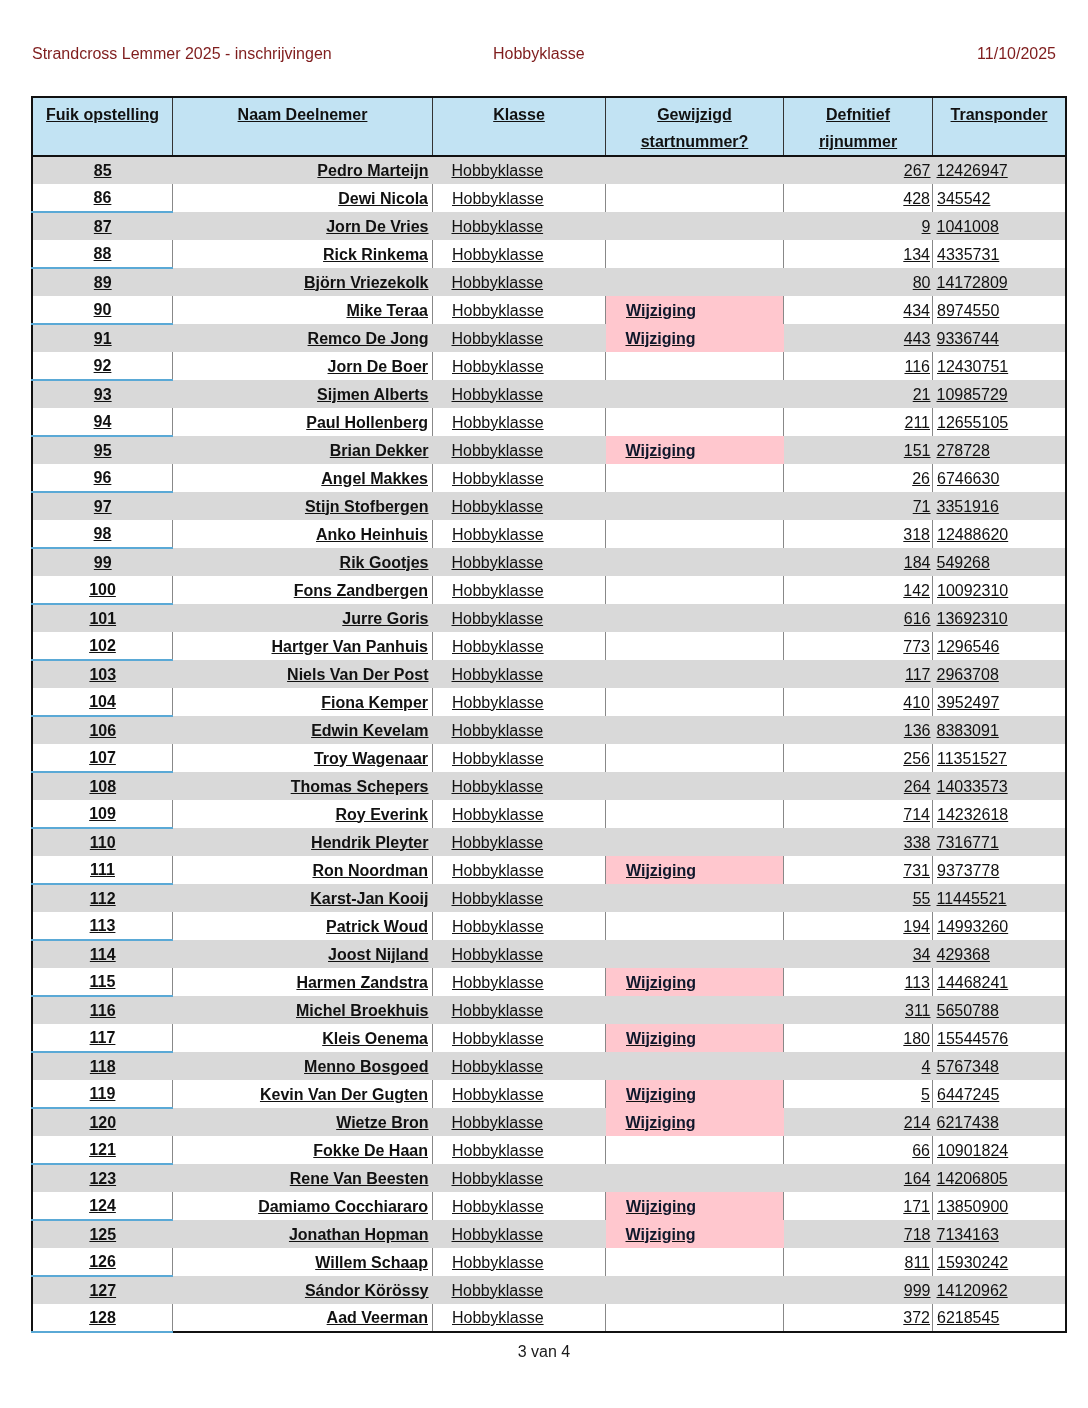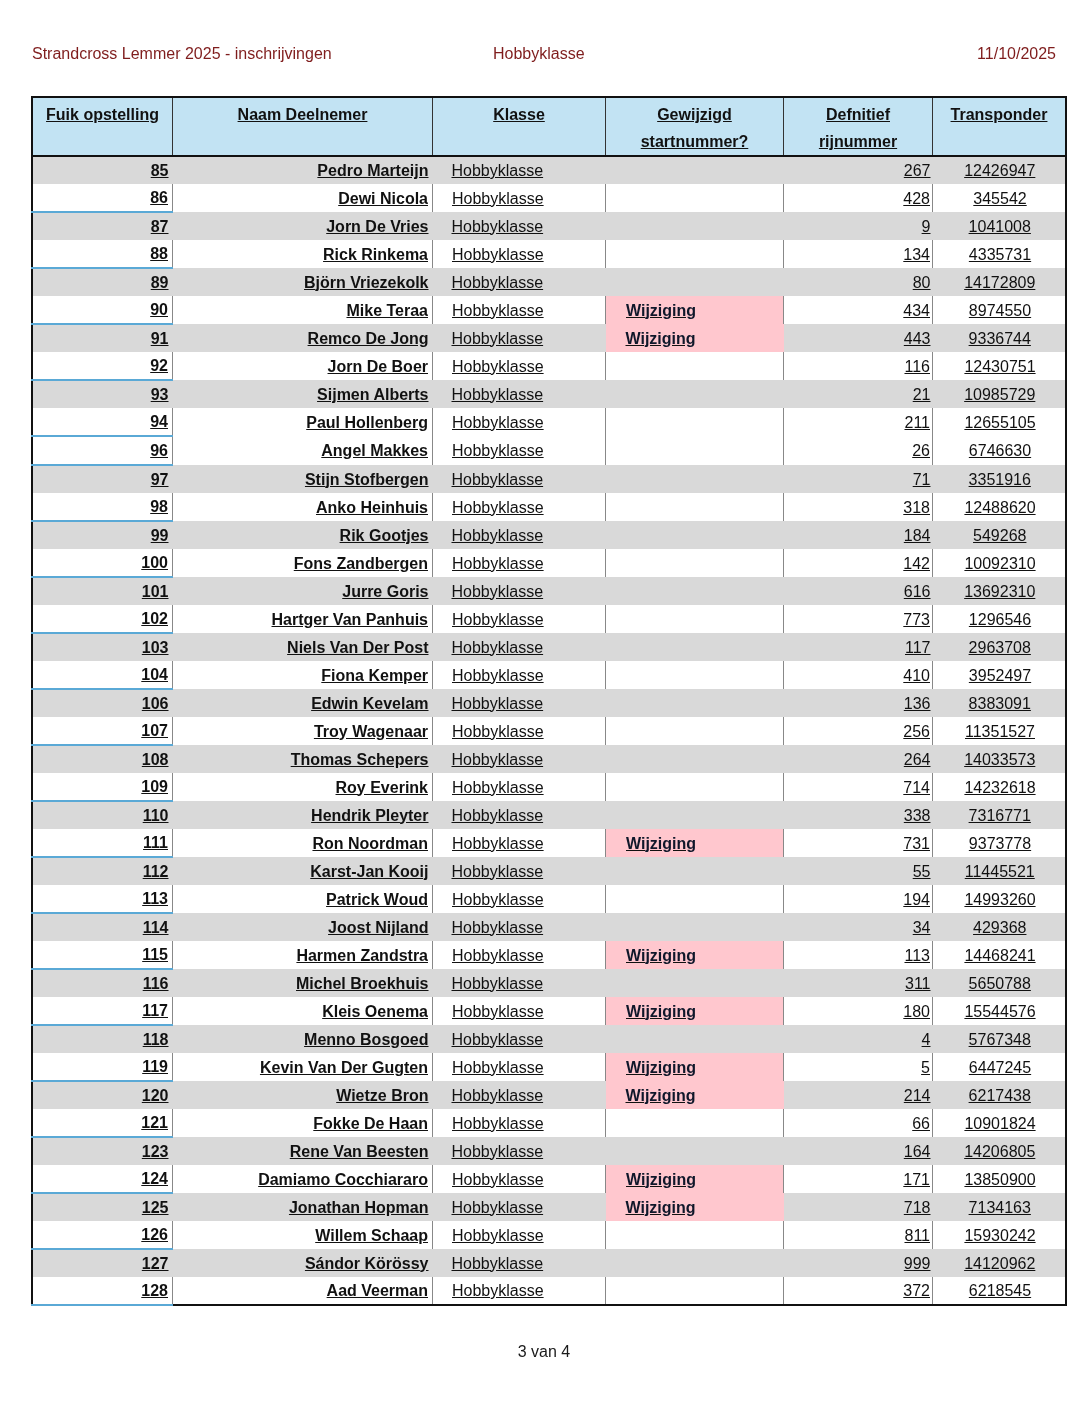--- a/index.html
+++ b/index.html
@@ -61,26 +61,26 @@
     }
     table.entries tr.odd td { background: #d9d9d9; }
     table.entries tr.even td { background: #ffffff; }
     table.entries tr.even td.c-fuik { border-bottom: 2px solid #5aa9d6; }
     table.entries tr.even td.c-naam,
     table.entries tr.even td.c-klasse,
     table.entries tr.even td.c-gew,
     table.entries tr.even td.c-def { border-right: 1px solid #888; }
     table.entries tr.even td.c-fuik { border-right: 1px solid #888; }
 
-    td.c-fuik { width: 131px; text-align: right; font-weight: bold; }
+    td.c-fuik { width: 131px; text-align: center; font-weight: bold; }
     td.c-naam { width: 235px; text-align: right; padding-left: 20px !important; font-weight: bold; }
     td.c-klasse { width: 149px; text-align: left; padding-left: 19px !important; }
     td.c-gew { width: 153px; text-align: left; padding-left: 20px !important; font-weight: bold; }
     td.c-def { width: 140px; text-align: right; padding-right: 2px !important; }
-    td.c-trans { width: 124px; text-align: center; padding-right: 2px !important; }
+    td.c-trans { width: 124px; text-align: left; padding-right: 2px !important; }
 
     td.c-gew.changed {
       background: #ffc7ce !important;
       color: #0f172a;
     }
 
     .page-footer {
       position: absolute;
       top: 1343px;
       left: 0;
@@ -184,20 +184,28 @@
         <td class="c-trans">10985729</td>
       </tr>
       <tr class="even">
         <td class="c-fuik">94</td>
         <td class="c-naam">Paul Hollenberg</td>
         <td class="c-klasse">Hobbyklasse</td>
         <td class="c-gew"></td>
         <td class="c-def">211</td>
         <td class="c-trans">12655105</td>
       </tr>
+      <tr class="odd">
+        <td class="c-fuik">95</td>
+        <td class="c-naam">Brian Dekker</td>
+        <td class="c-klasse">Hobbyklasse</td>
+        <td class="c-gew changed">Wijziging</td>
+        <td class="c-def">151</td>
+        <td class="c-trans">278728</td>
+      </tr>
       <tr class="even">
         <td class="c-fuik">96</td>
         <td class="c-naam">Angel Makkes</td>
         <td class="c-klasse">Hobbyklasse</td>
         <td class="c-gew"></td>
         <td class="c-def">26</td>
         <td class="c-trans">6746630</td>
       </tr>
       <tr class="odd">
         <td class="c-fuik">97</td>

